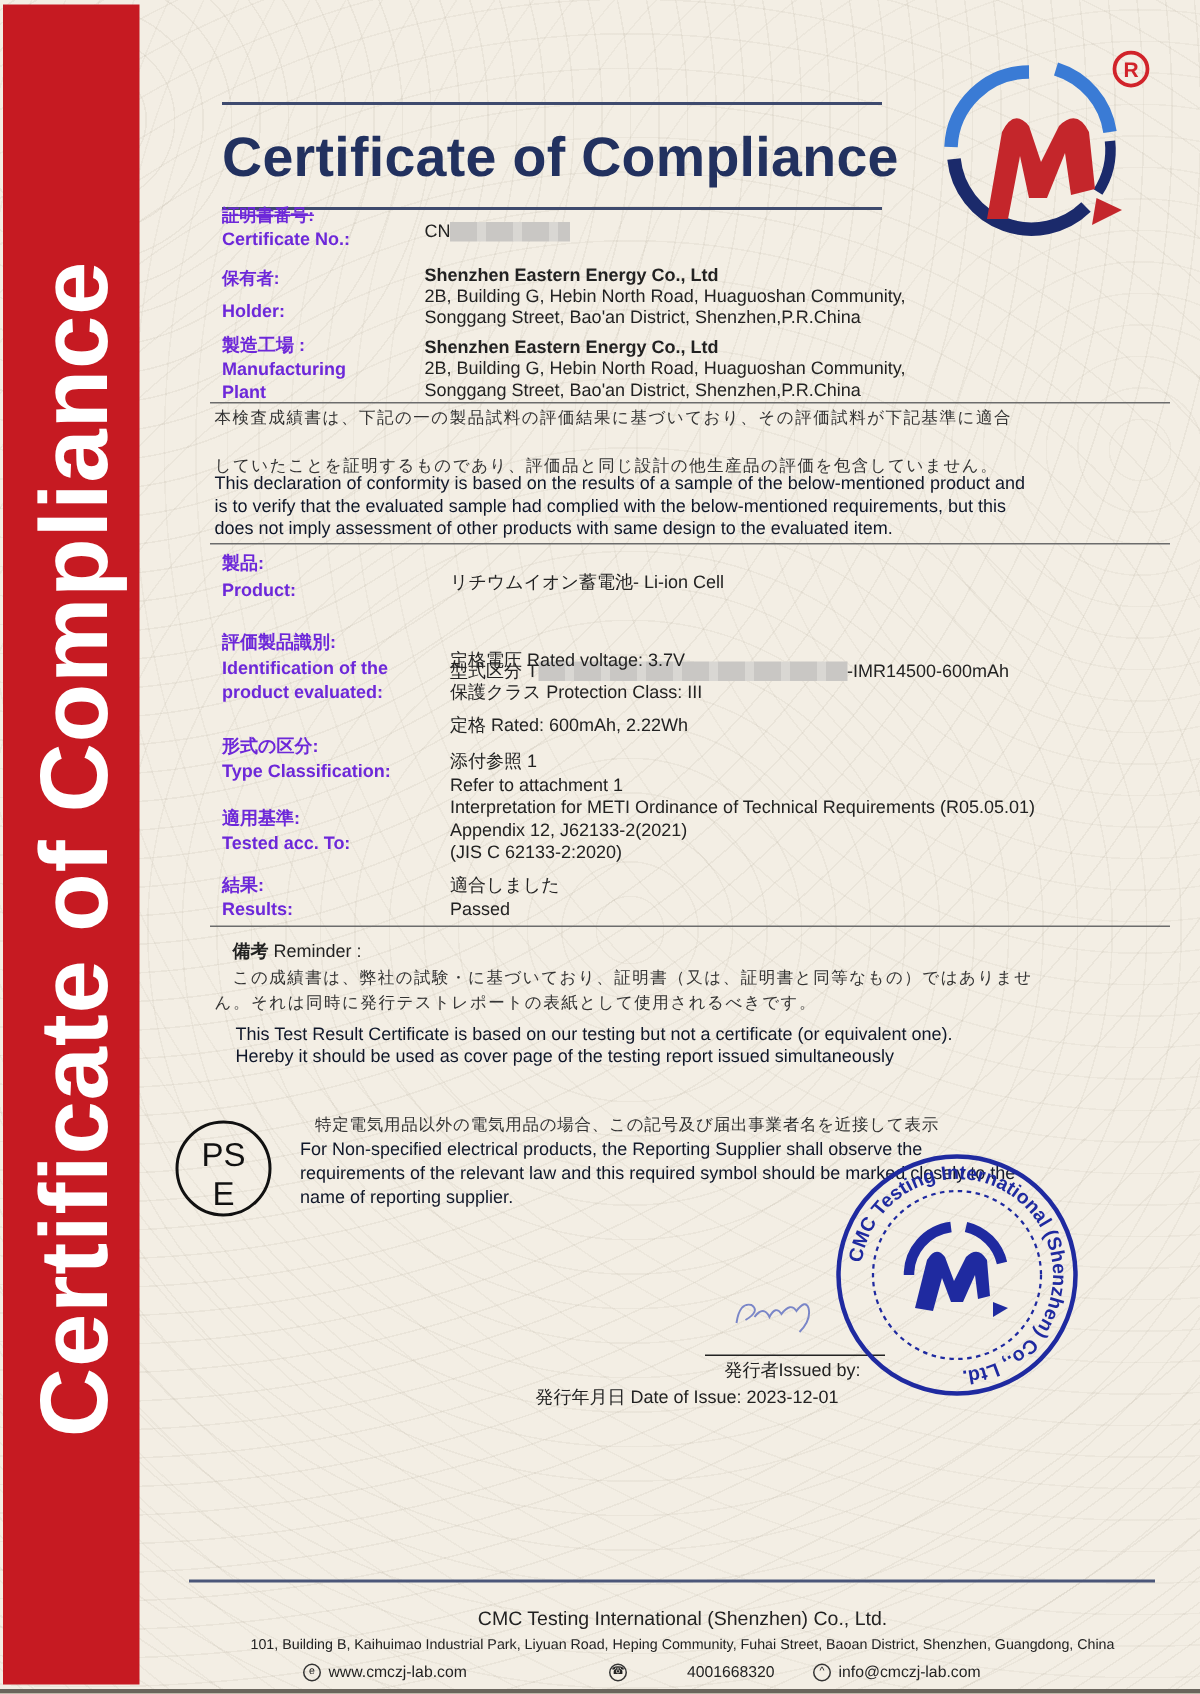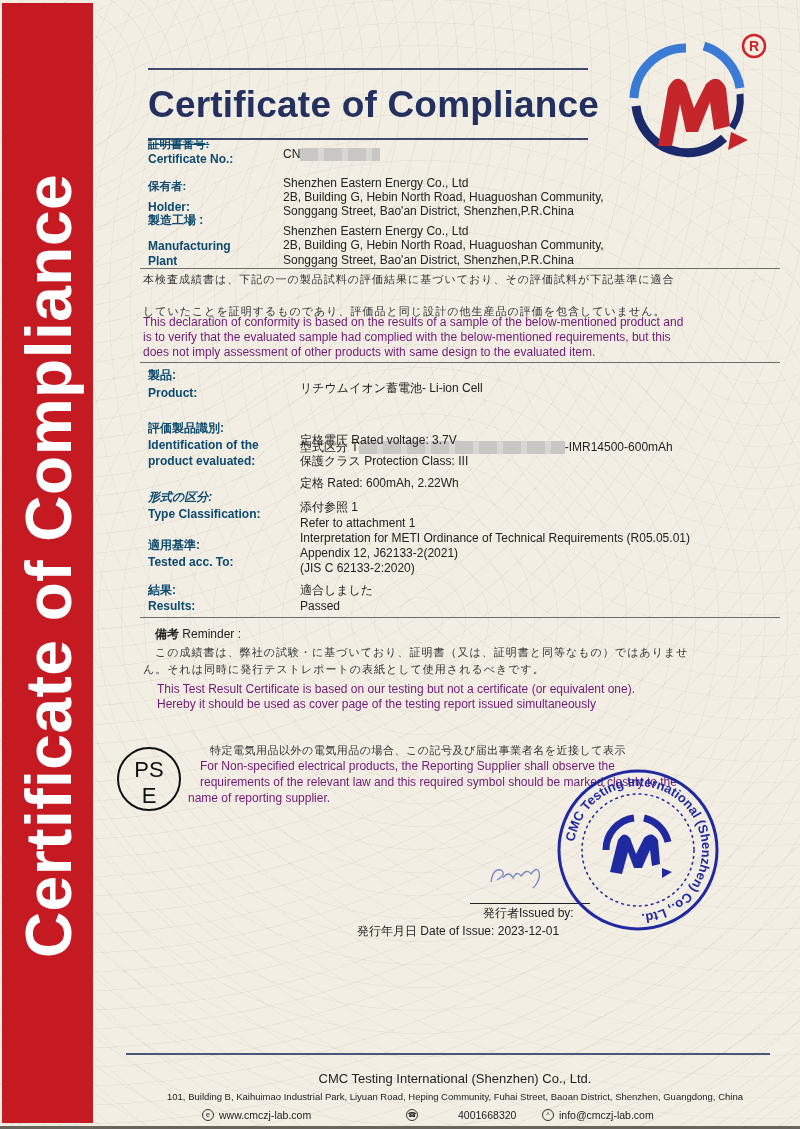--- a/index.html
+++ b/index.html
@@ -31,25 +31,25 @@
     font-family: "Liberation Sans", sans-serif;
   }
   .hr { position: absolute; height: 2px; background: #3e4a6e; }
   .hr.thin { height: 1px; background: #6c6c6c; }
   .title {
     position: absolute; left: 148px; top: 84px;
     font-size: 37px; font-weight: bold; color: #22315f;
     letter-spacing: 0.2px;
   }
   .logo { position: absolute; left: 606px; top: 28px; width: 170px; height: 135px; }
-  .lbl { position: absolute; font-size: 12px; font-weight: bold; color: #0c4a6e; line-height: 15px; }
+  .lbl { position: absolute; font-size: 12px; font-weight: bold; color: #6d28d9; line-height: 15px; }
   .lbl .jp { display: block; font-size: 11.5px; }
   .val { position: absolute; font-size: 12px; color: #222; line-height: 14px; }
-  .val.b { font-weight: normal; text-align: right; }
-  .para { position: absolute; font-size: 12px; line-height: 14.5px; color: #701a75; }
+  .val.b { font-weight: bold; text-align: right; }
+  .para { position: absolute; font-size: 12px; line-height: 14.5px; color: #0f172a; }
   .para.jp { font-family: Liberation Serif, serif; font-size: 11px; letter-spacing: 1px; color: #333; }
   .blur {
     display: inline-block; vertical-align: middle; height: 13px;
     background: repeating-linear-gradient(90deg, #c9c7c4 0 18px, #d9d7d3 18px 24px);
   }
   .pse { position: absolute; left: 114px; top: 743px; width: 70px; height: 70px; }
   .stamp { position: absolute; left: 556px; top: 768px; width: 164px; height: 164px; }
   .sig { position: absolute; left: 487px; top: 860px; width: 80px; height: 30px; }
   .footer-line { position: absolute; left: 126px; top: 1053px; width: 644px; height: 2px; background: #4b5679; }
   .footer { position: absolute; left: 110px; width: 690px; text-align: center; color: #222; }
@@ -94,21 +94,21 @@
 </div>
 
 <div class="lbl" style="left:148px; top:179px;">
   <span class="jp">保有者:</span>
 </div>
 <div class="lbl" style="left:148px; top:200px;">Holder:</div>
 <div class="val b" style="left:283px; top:176px;">Shenzhen Eastern Energy Co., Ltd</div>
 <div class="val" style="left:283px; top:190px;">2B, Building G, Hebin North Road, Huaguoshan Community,</div>
 <div class="val" style="left:283px; top:204px;">Songgang Street, Bao'an District, Shenzhen,P.R.China</div>
 
-<div class="lbl" style="left:148px; top:213px;">製造工場 :</div>
+<div class="lbl" style="left:148px; top:223px;">製造工場 :</div>
 <div class="lbl" style="left:148px; top:239px;">Manufacturing</div>
 <div class="lbl" style="left:148px; top:254px;">Plant</div>
 <div class="val b" style="left:283px; top:224px;">Shenzhen Eastern Energy Co., Ltd</div>
 <div class="val" style="left:283px; top:238px;">2B, Building G, Hebin North Road, Huaguoshan Community,</div>
 <div class="val" style="left:283px; top:253px;">Songgang Street, Bao'an District, Shenzhen,P.R.China</div>
 <div class="hr thin" style="left:140px; top:268px; width:640px;"></div>
 
 <div class="para jp" style="left:143px; top:272px;">本検査成績書は、下記の一の製品試料の評価結果に基づいており、その評価試料が下記基準に適合</div>
 <div class="para jp" style="left:143px; top:304px;">していたことを証明するものであり、評価品と同じ設計の他生産品の評価を包含していません。</div>
 <div class="para" style="left:143px; top:315px;">This declaration of conformity is based on the results of a sample of the below-mentioned product and</div>
@@ -123,21 +123,21 @@
 <div class="lbl" style="left:148px; top:421px;">評価製品識別:</div>
 <div class="lbl" style="left:148px; top:438px;">Identification of the</div>
 <div class="lbl" style="left:148px; top:454px;">product evaluated:</div>
 <div class="val" style="left:300px; top:412px;margin-top:28px;">
   <span>型式区分 T</span><span class="blur" style="width:206px;"></span><span>-IMR14500-600mAh</span>
 </div>
 <div class="val" style="left:300px; top:433px;">定格電圧 Rated voltage: 3.7V</div>
 <div class="val" style="left:300px; top:454px;">保護クラス Protection Class: III</div>
 <div class="val" style="left:300px; top:476px;">定格 Rated: 600mAh, 2.22Wh</div>
 
-<div class="lbl" style="left:148px; top:490px;font-style:italic;">形式の区分:</div>
+<div class="lbl" style="left:148px; top:490px;">形式の区分:</div>
 <div class="lbl" style="left:148px; top:507px;">Type Classification:</div>
 <div class="val" style="left:300px; top:500px;">添付参照 1</div>
 <div class="val" style="left:300px; top:516px;">Refer to attachment 1</div>
 
 <div class="lbl" style="left:148px; top:538px;">適用基準:</div>
 <div class="lbl" style="left:148px; top:555px;text-align:right;">Tested acc. To:</div>
 <div class="val" style="left:300px; top:531px;">Interpretation for METI Ordinance of Technical Requirements (R05.05.01)</div>
 <div class="val" style="left:300px; top:546px;">Appendix 12, J62133-2(2021)</div>
 <div class="val" style="left:300px; top:561px;">(JIS C 62133-2:2020)</div>
 
@@ -157,21 +157,21 @@
 <div class="para" style="left:157px; top:697px;">Hereby it should be used as cover page of the testing report issued simultaneously</div>
 
 <svg class="pse" viewBox="0 0 70 70">
   <ellipse cx="35" cy="36" rx="31" ry="31" fill="none" stroke="#111" stroke-width="2"></ellipse>
   <text x="35" y="34" text-anchor="middle" font-size="22" fill="#111" font-family="Liberation Sans, sans-serif">PS</text>
   <text x="35" y="60" text-anchor="middle" font-size="22" fill="#111" font-family="Liberation Sans, sans-serif">E</text>
 </svg>
 <div class="para jp" style="left:210px; top:743px; letter-spacing:0.5px;">特定電気用品以外の電気用品の場合、この記号及び届出事業者名を近接して表示</div>
 <div class="para" style="left:200px; top:759px;">For Non-specified electrical products, the Reporting Supplier shall observe the</div>
 <div class="para" style="left:200px; top:775px;">requirements of the relevant law and this required symbol should be marked closely to the</div>
-<div class="para" style="left:188px; top:791px;">name of reporting supplier.</div>
+<div class="para" style="left:200px; top:791px;">name of reporting supplier.</div>
 
 <svg class="sig" viewBox="0 0 80 30">
   <path d="M4 22 Q6 8 14 10 Q20 14 10 20 M16 18 Q22 10 26 18 Q30 10 34 16 Q40 8 44 14 Q50 6 52 12 Q54 20 46 28" fill="none" stroke="#7a86c8" stroke-width="1.3"></path>
 </svg>
 
 <div class="hr" style="left:470px; top:903px; width:120px; height:1px; background:#222;"></div>
 <div class="val" style="left:483px; top:906px;">発行者Issued by:</div>
 <div class="val" style="left:357px; top:924px;">発行年月日  Date of Issue: 2023-12-01</div>
 
 <svg class="stamp" viewBox="0 0 164 164">

